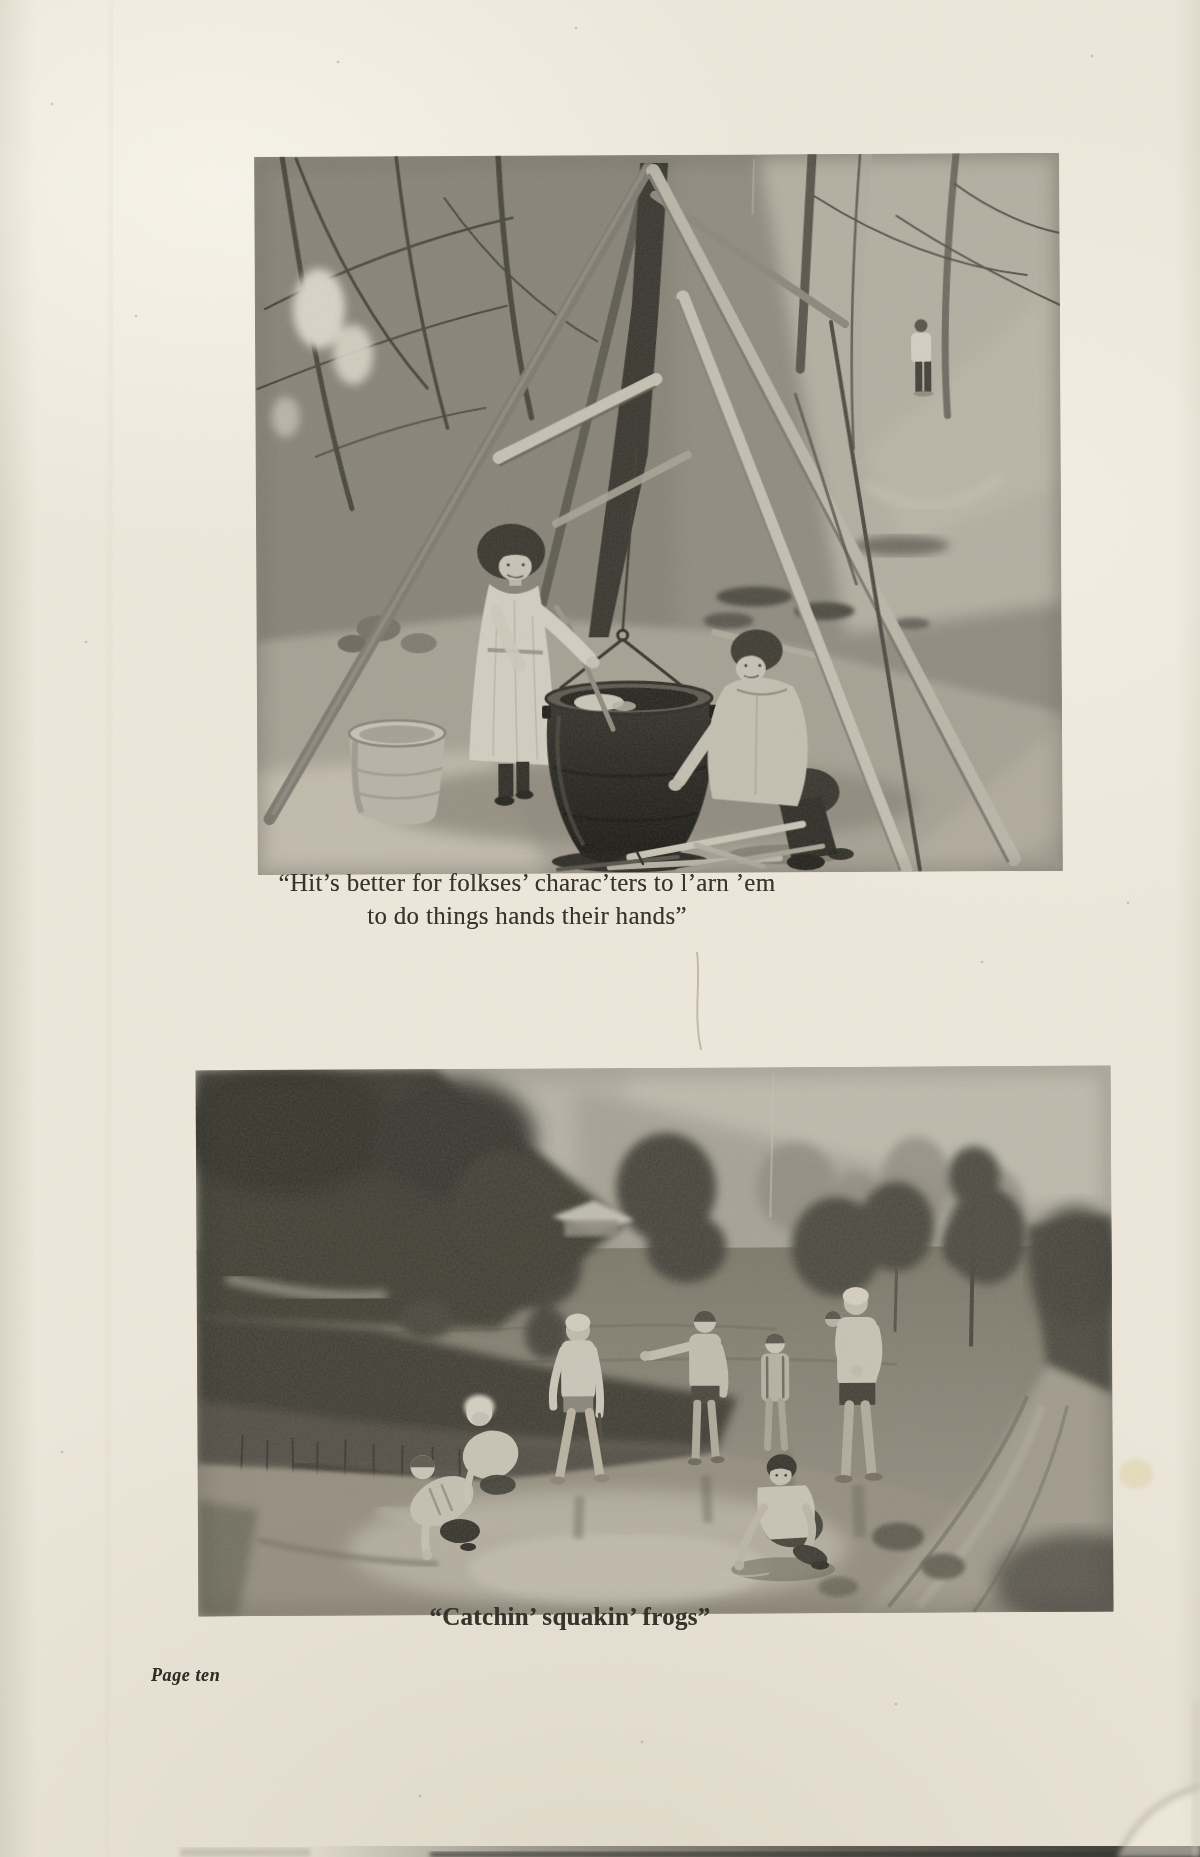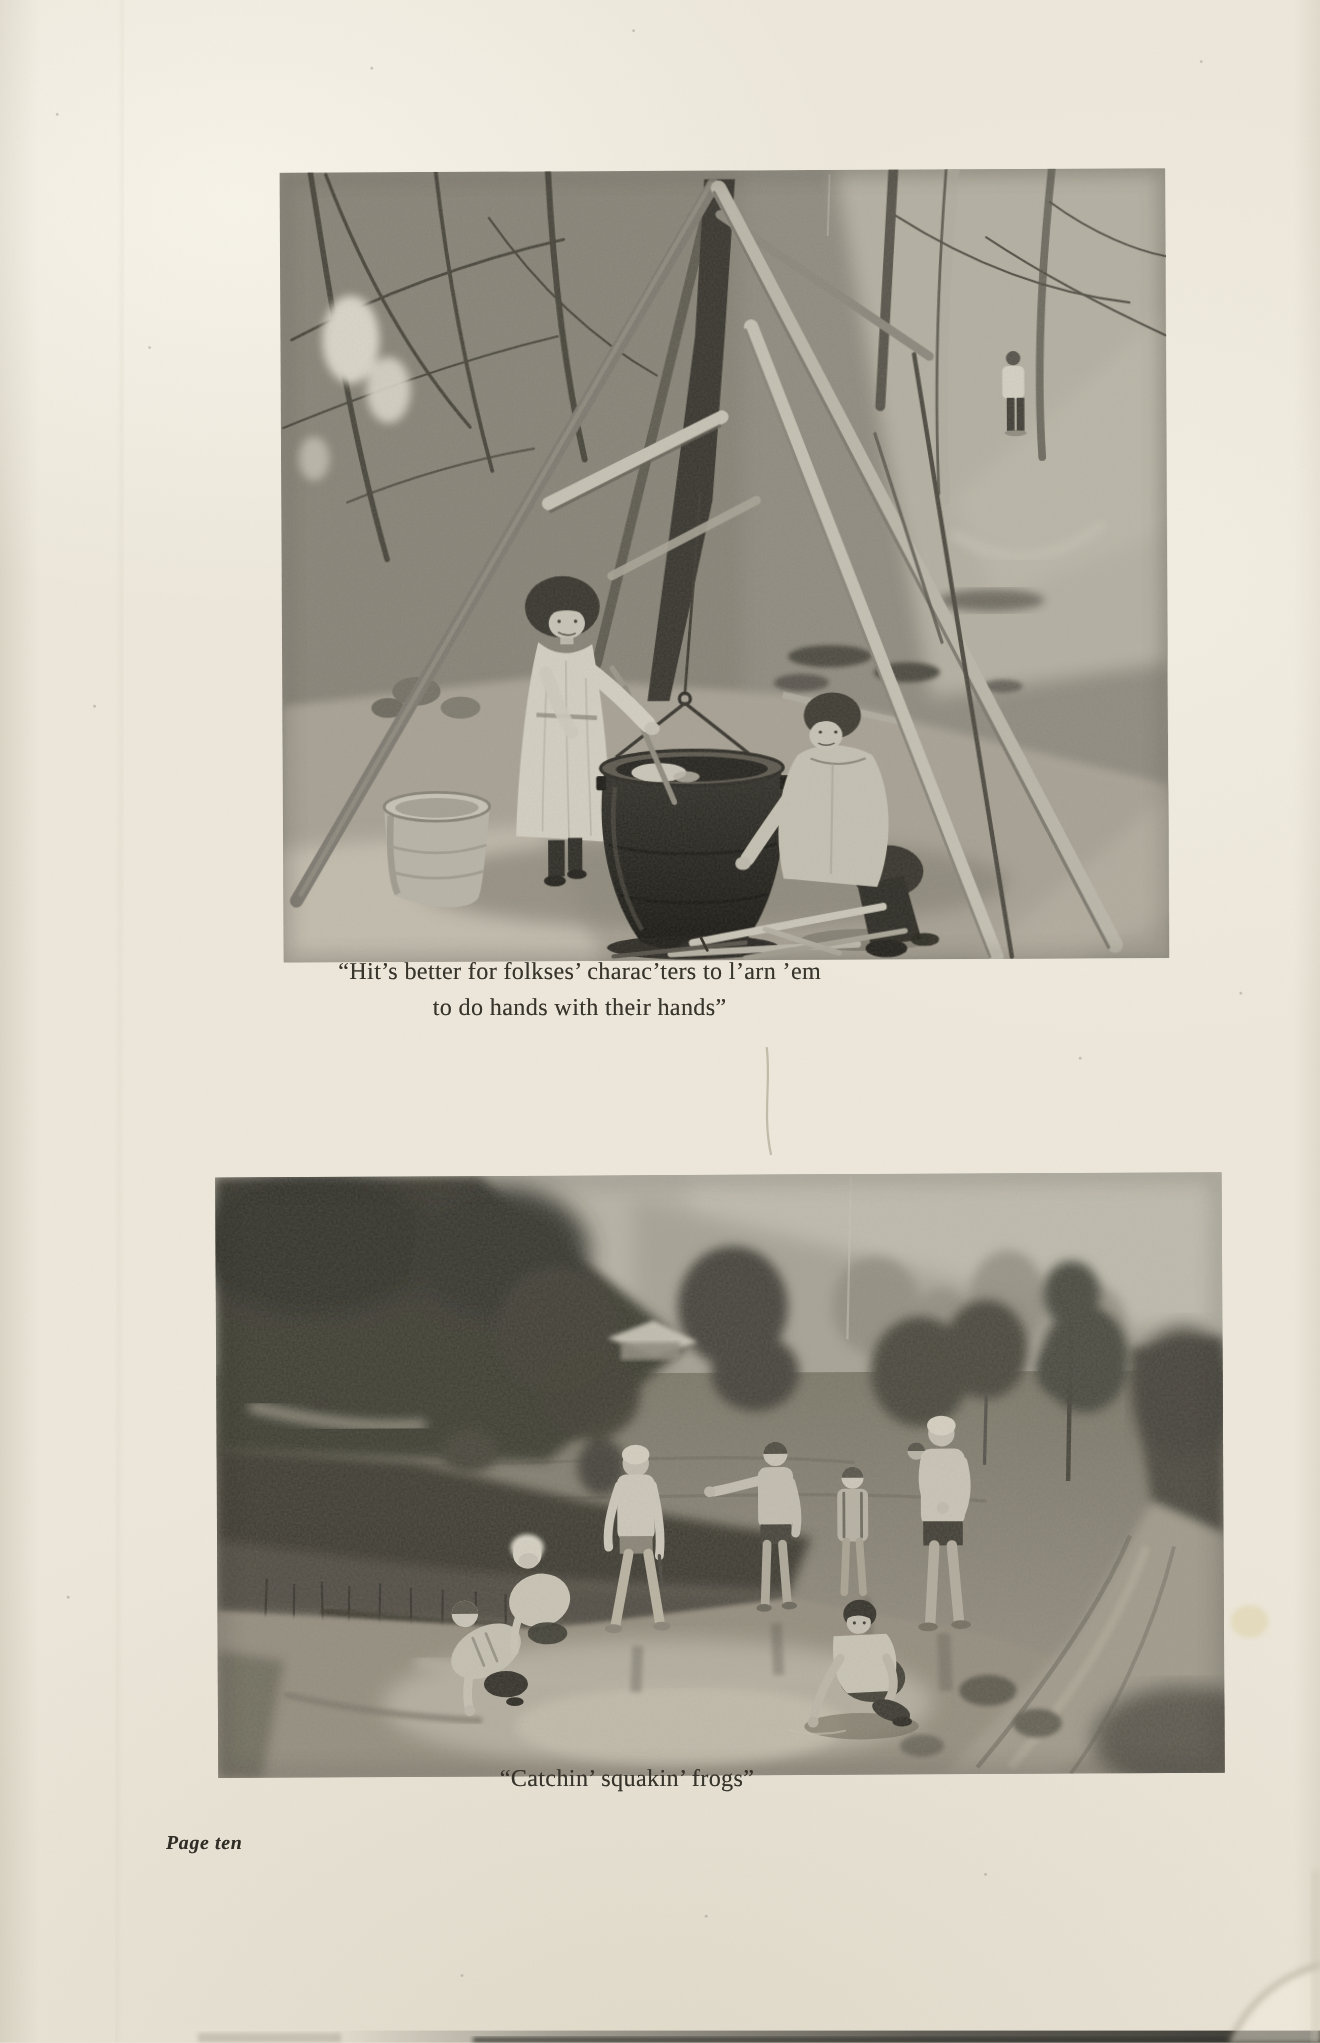--- a/index.html
+++ b/index.html
@@ -18,25 +18,25 @@
       radial-gradient(ellipse 1500px 1000px at 50% 103%, rgba(190,182,160,.28), rgba(190,182,160,0) 62%),
       linear-gradient(90deg, rgba(148,140,118,.20), rgba(148,140,118,0) 3%),
       linear-gradient(270deg, rgba(148,140,118,.14), rgba(148,140,118,0) 2%);
   }
   .photo{position:absolute;display:block;}
   .photo svg{display:block;width:100%;height:100%;}
   #photo-campfire{left:216px;top:139px;width:805px;height:718px;transform:rotate(-0.3deg);}
   #photo-frogs{left:157px;top:1052px;width:915px;height:546px;transform:rotate(-0.3deg);}
   .caption{
     position:absolute;text-align:center;
-    color:#36332b;font-size:22px;line-height:33px;letter-spacing:.3px;
+    color:#36332b;font-size:25px;line-height:33px;letter-spacing:.3px;
     text-shadow:0 0 .4px rgba(40,36,28,.45);
   }
   #caption-campfire{left:175px;top:866px;width:704px;}
-  #caption-frogs{left:220px;top:1600px;width:700px;}
+  #caption-frogs{left:220px;top:1600px;width:700px;font-weight:bold;}
   .page-number{
     position:absolute;left:151px;top:1665px;
     font-style:italic;font-weight:bold;font-size:18px;letter-spacing:.6px;
     color:#2f2c25;text-shadow:0 0 .4px rgba(40,36,28,.4);
   }
   .overlay{position:absolute;left:0;top:0;pointer-events:none;}
 </style>
 </head>
 <body>
 
@@ -238,21 +238,21 @@
       </g>
 
       <line x1="500" y1="4" x2="498" y2="60" stroke="#c9c5b8" stroke-width="1.5" opacity=".5"></line>
       <rect width="805" height="718" filter="url(#tgr)" opacity=".3"></rect>
       <rect x="3" y="3" width="799" height="712" fill="none" stroke="#302e28" stroke-width="8" opacity=".22" filter="url(#tb8)"></rect>
     </svg>
   </figure>
 
   <figcaption class="caption" id="caption-campfire">
     <div>“Hit’s better for folkses’ charac’ters to l’arn ’em</div>
-    <div>to do hands with their hands”</div>
+    <div>to do things hands their hands”</div>
   </figcaption>
 
   <figure class="photo" id="photo-frogs" aria-label="A group of eight children crouch and wade in a muddy puddle below a dark wooded hillside and meadow, beside a dirt road.">
     <svg viewBox="0 0 915 546" preserveAspectRatio="none">
       <defs>
         <filter id="fb2">
             <feGaussianBlur stdDeviation="2"></feGaussianBlur>
           </filter>
         <filter id="fb5">
             <feGaussianBlur stdDeviation="5"></feGaussianBlur>

